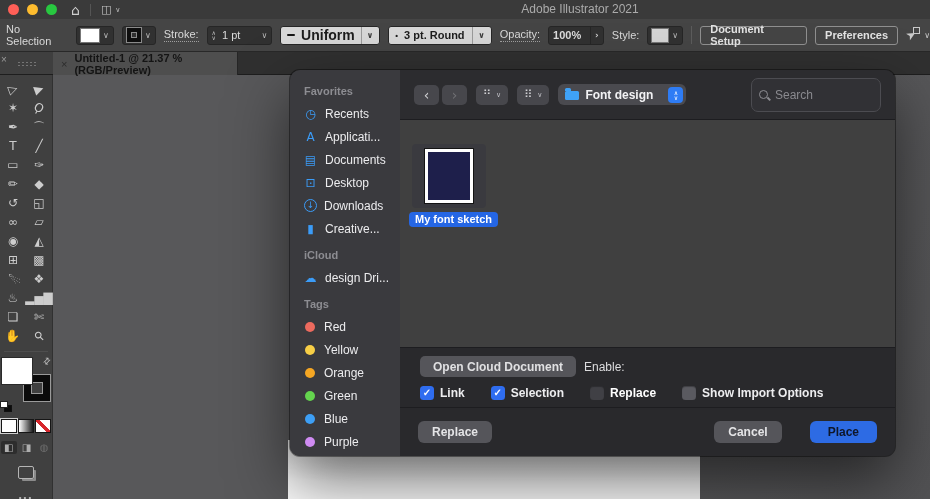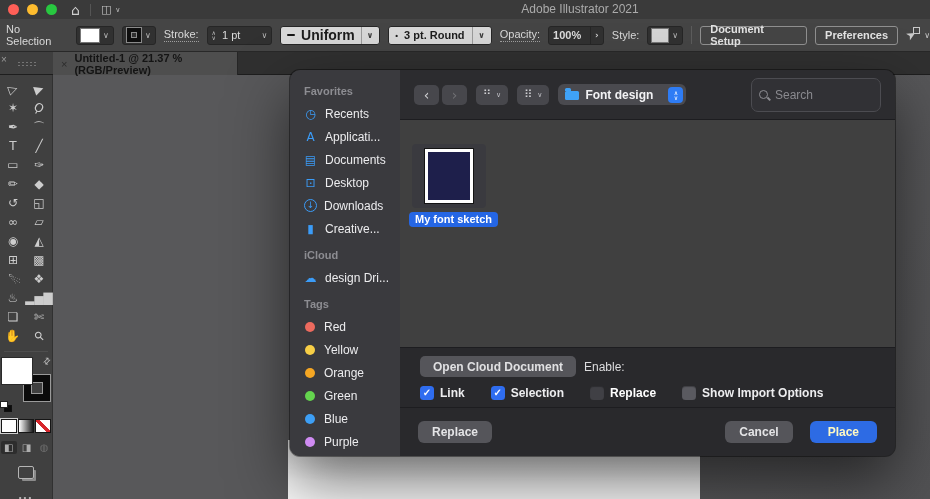--- a/index.html
+++ b/index.html
@@ -153,21 +153,21 @@
   .cb .box.on{background:#2f6df0;}
   .cb .box.off{background:#5a5a60;box-shadow:inset 0 1px 1px rgba(0,0,0,.3);}
   .cb.disabled{color:#ffffff;}
   .cb.disabled .box{background:#404045;}
 
   .dlg-footer2{flex:none;height:49px;border-top:1px solid #1d1d20;background:#29292c;
     display:flex;align-items:center;padding:0 18px;box-sizing:border-box;}
   .btn{height:22px;border-radius:6px;display:flex;align-items:center;justify-content:center;
     font-size:12px;font-weight:bold;padding:0 14px;}
   .btn.grey{background:#55555a;color:#e4e4e6;}
-  .btn.blue{background:#2d6be4;color:#fef9c3;margin-left:17px;padding:0 18px;}
+  .btn.blue{background:#2d6be4;color:#0f172a;margin-left:28px;padding:0 18px;}
   .btn.cancel{margin-left:auto;}
 </style>
 </head>
 <body>
 
 <div class="titlebar">
   <div class="traffic">
     <span class="light" id="tl-red" style="background: rgb(255, 95, 87);"></span>
     <span class="light" id="tl-yellow" style="background: rgb(254, 188, 46);"></span>
     <span class="light" id="tl-green" style="background: rgb(40, 200, 64);"></span>

